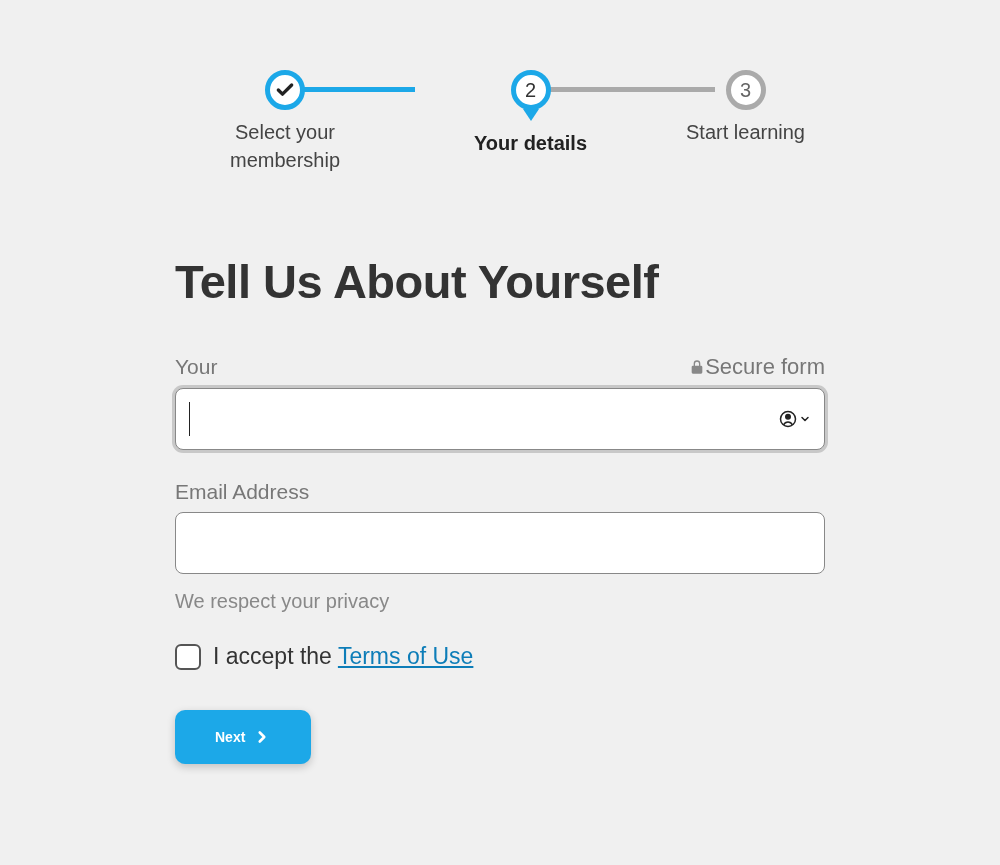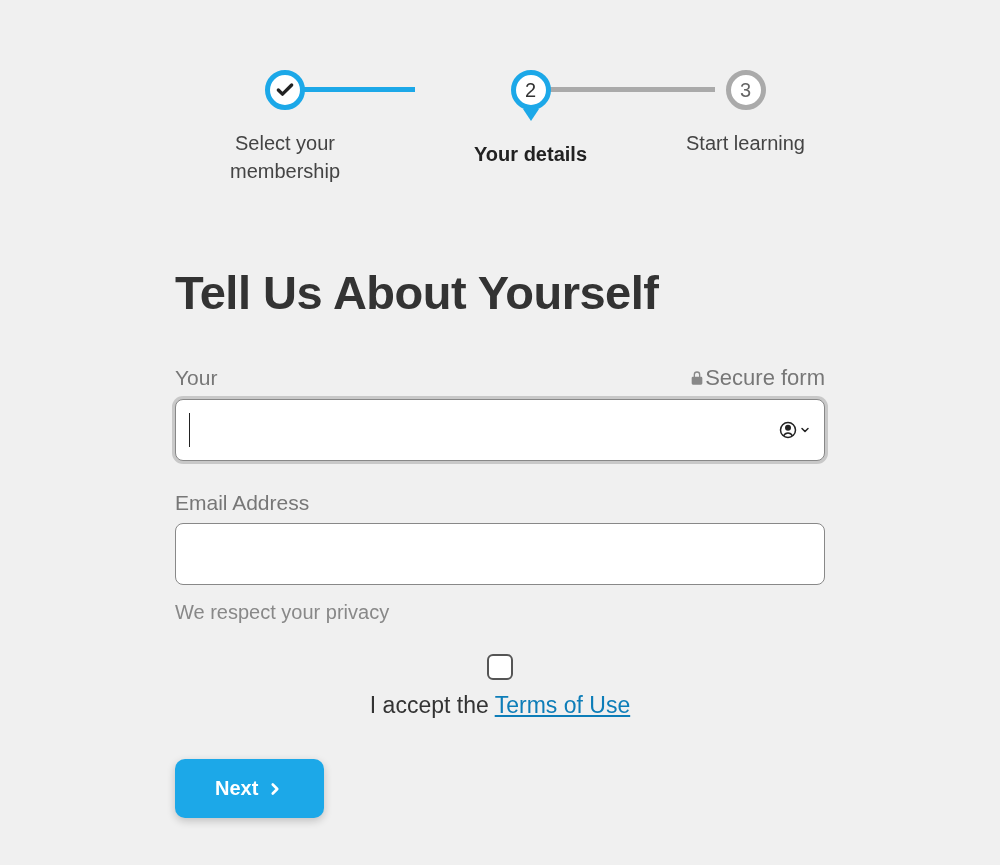--- a/index.html
+++ b/index.html
@@ -59,21 +59,21 @@
     }
     .step-pin-tail {
       width: 0;
       height: 0;
       border-left: 8px solid transparent;
       border-right: 8px solid transparent;
       border-top: 12px solid #1ca8e8;
       margin-top: -1px;
     }
     .step-label {
-      margin-top: 19px;
+      margin-top: 8px;
       font-size: 20px;
       color: #444;
       text-align: center;
       max-width: 180px;
       line-height: 1.4;
     }
     .step-label.bold {
       font-weight: 700;
       color: #222;
     }
@@ -149,21 +149,20 @@
       font-size: 20px;
       color: #888;
       margin-top: 16px;
     }
     .consent-row {
       display: flex;
       align-items: center;
       gap: 12px;
       margin-top: 30px;
       margin-bottom: 40px;
-      flex-direction: column;
     }
     .checkbox {
       width: 26px;
       height: 26px;
       border: 2.5px solid #555;
       border-radius: 6px;
       background: #fff;
       cursor: pointer;
       flex-shrink: 0;
     }
@@ -178,21 +177,21 @@
     }
     .next-btn {
       display: inline-flex;
       align-items: center;
       gap: 8px;
       background: #1ca8e8;
       color: #fff;
       border: none;
       border-radius: 10px;
       padding: 18px 40px;
-      font-size: 20px;
+      font-size: 14px;
       font-weight: 700;
       cursor: pointer;
       box-shadow: 0 3px 8px rgba(0,0,0,0.2);
     }
     .cursor-line {
       position: absolute;
       left: 14px;
       top: 14px;
       bottom: 14px;
       width: 1px;

